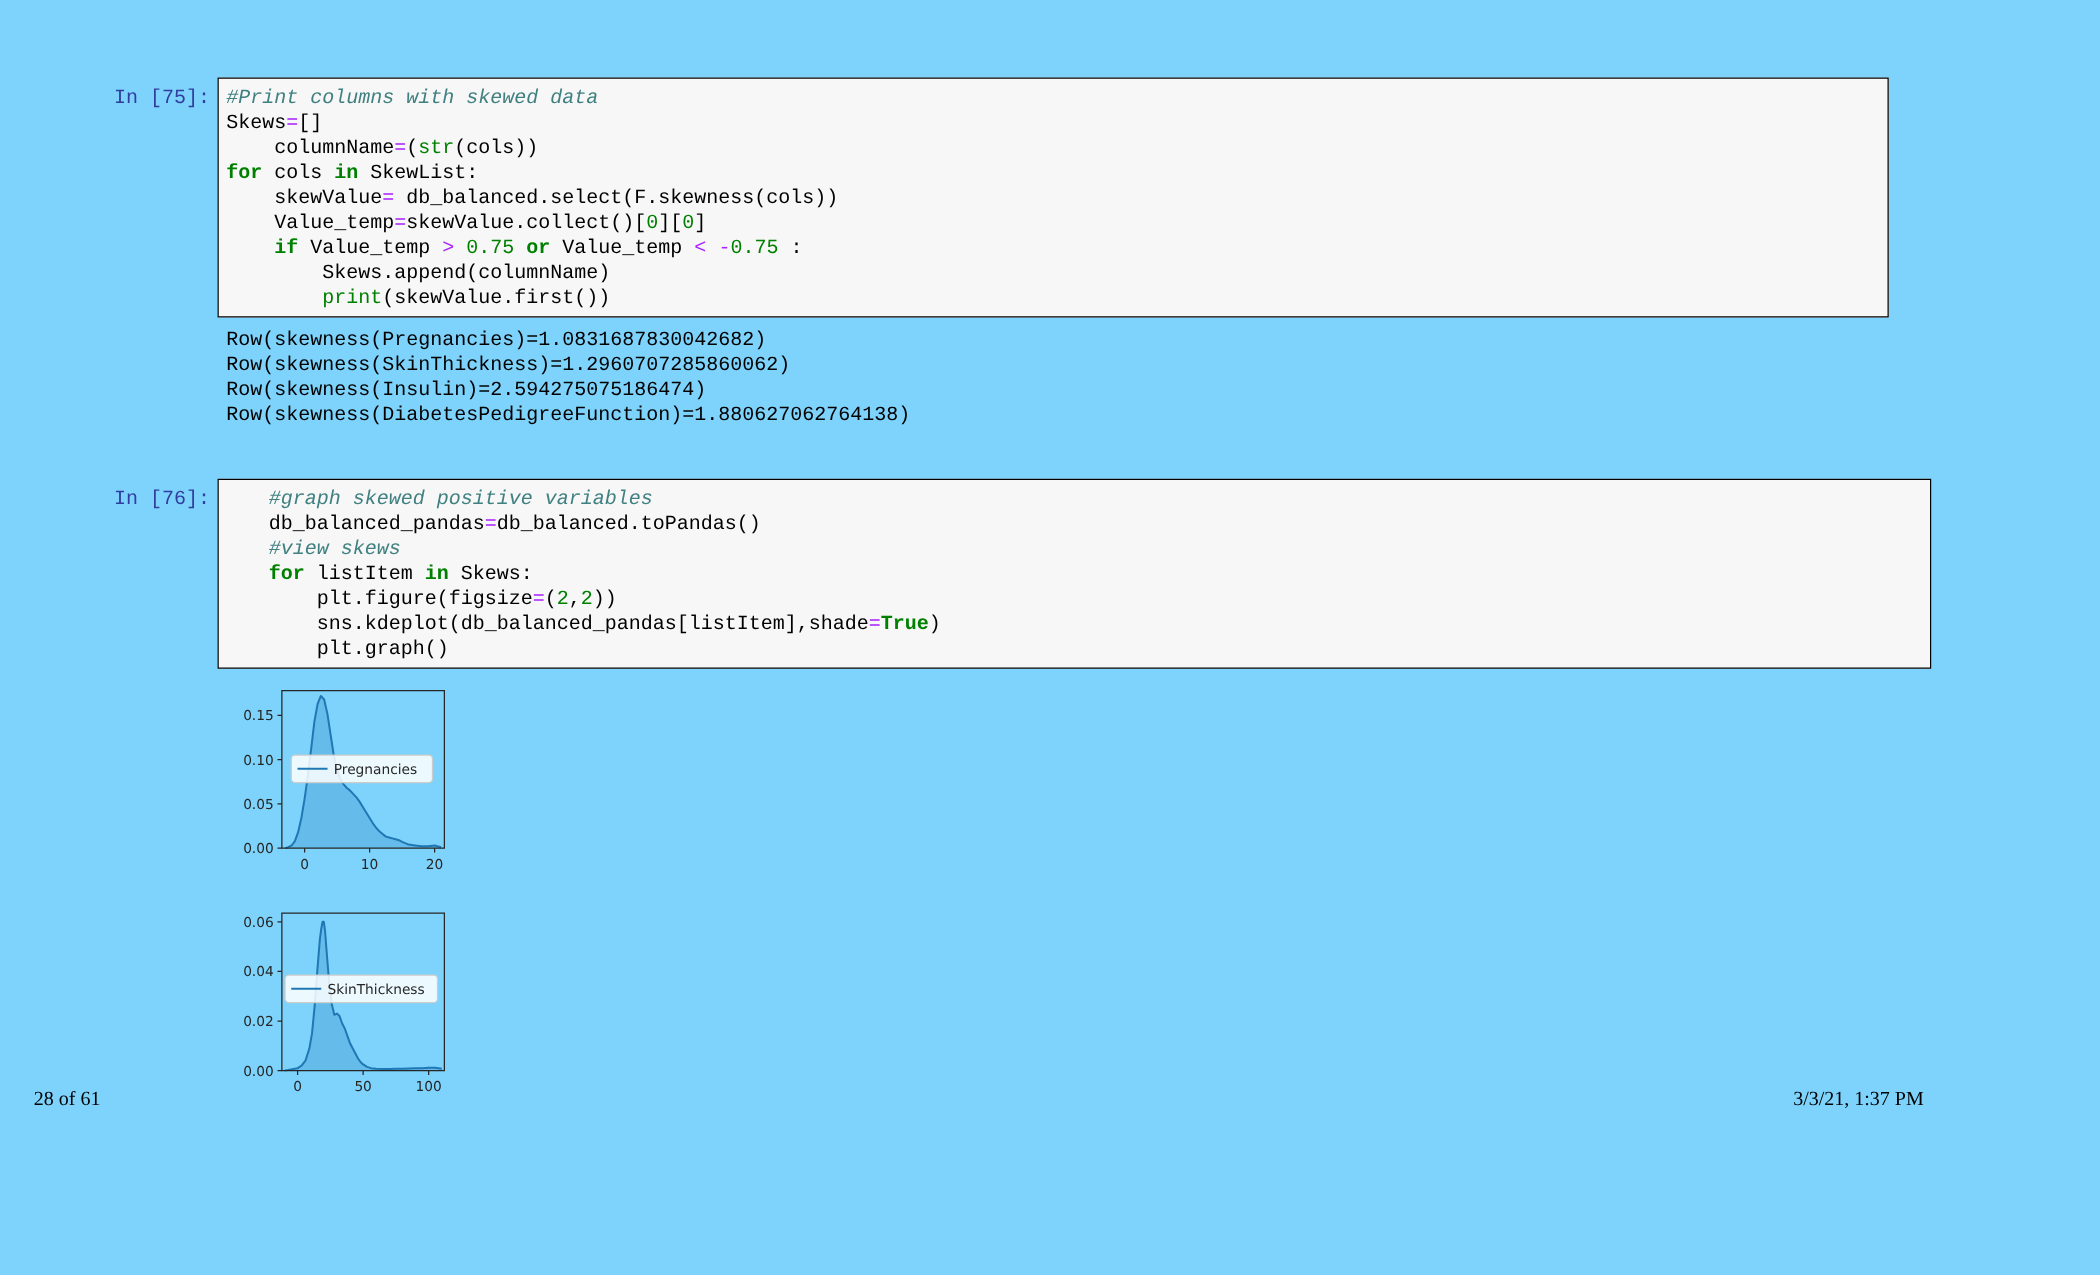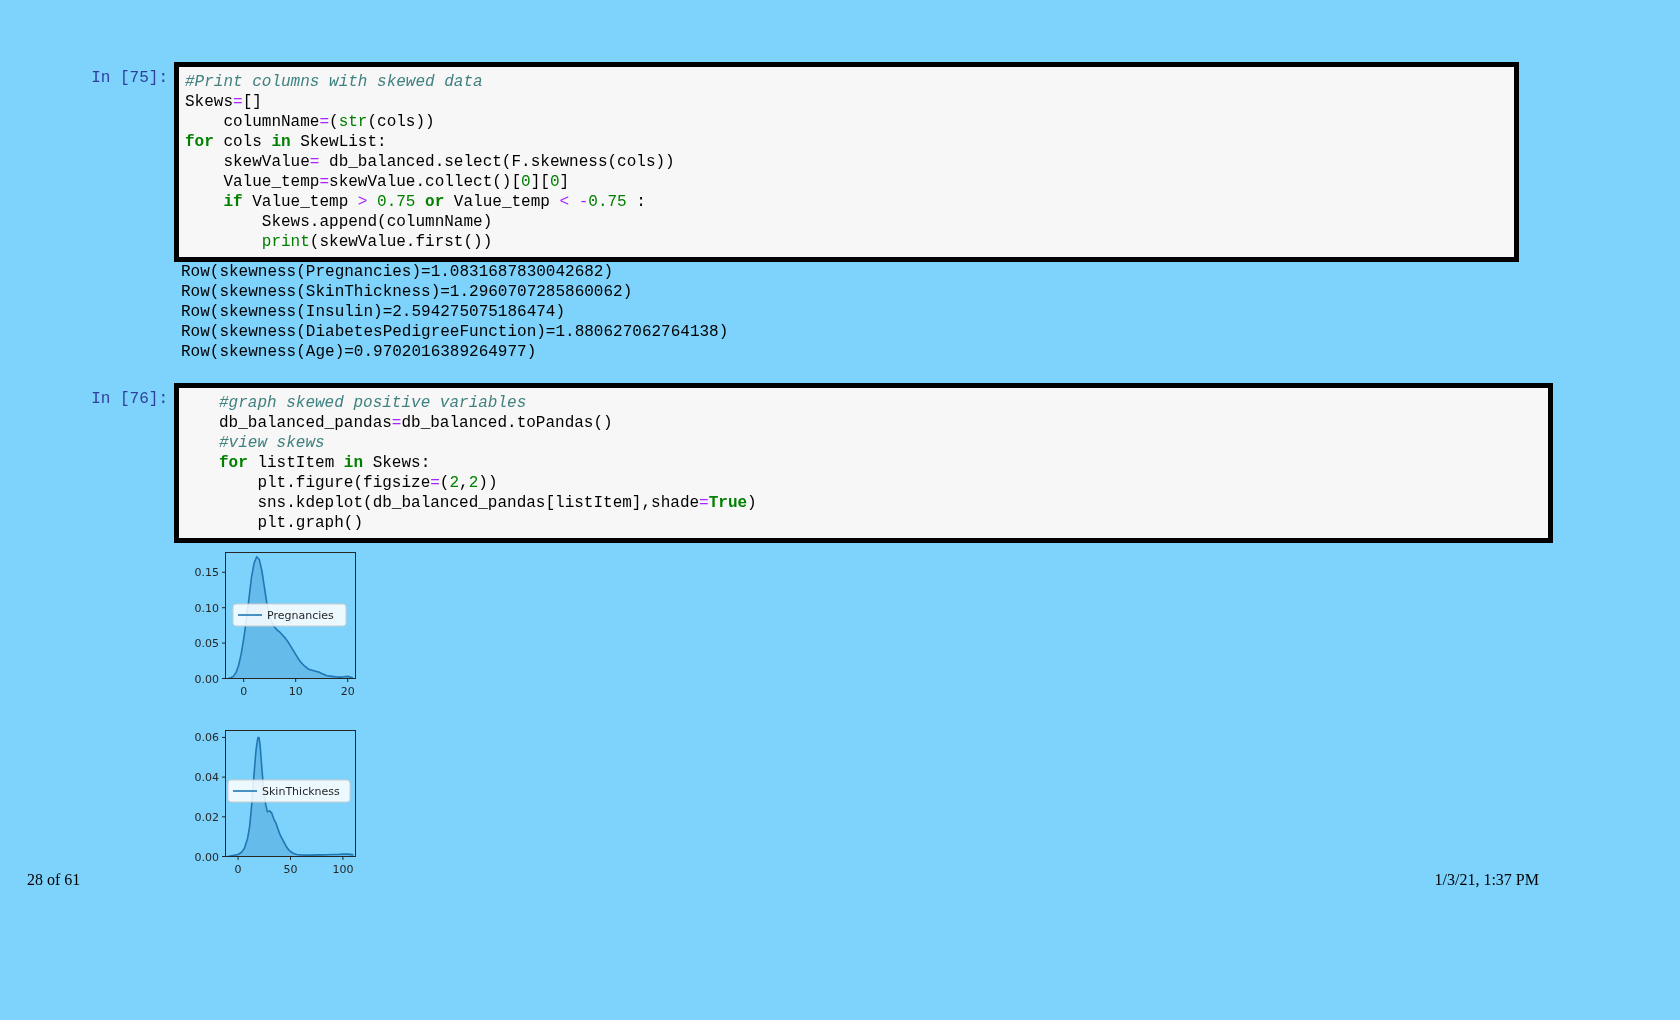--- a/index.html
+++ b/index.html
@@ -1,20 +1,20 @@
 <!DOCTYPE html>
 <html><head>
 <meta charset="utf-8">
 <style>
   html,body{margin:0;padding:0;background:#fff;}
   #page{position:relative;width:1680px;height:1020px;background:#7dd3fc;overflow:hidden;
         font-family:"Liberation Mono",monospace;}
   .prompt{position:absolute;left:86px;width:82px;text-align:right;color:#303f9f;
           font-size:16px;line-height:20px;white-space:pre;}
-  .cell{position:absolute;left:174px;width:1329px;background:#f7f7f7;border:5px solid #000000;
+  .cell{position:absolute;left:174px;width:1329px;background:#f7f7f7;border:1px solid #000000;
         padding:5px 0 5px 6px;box-sizing:content-box;}
   .code{font-size:16px;line-height:20px;color:#000;}
   .code .ln{white-space:pre;height:20px;}
   .c{color:#408080;font-style:italic;}
   .k{color:#008000;font-weight:bold;}
   .o{color:#aa22ff;}
   .m{color:#008000;}
   .b{color:#008000;}
   .output{position:absolute;left:181px;font-size:16px;line-height:20px;color:#000;}
   .output .ln{white-space:pre;height:20px;}
@@ -40,21 +40,20 @@
         <div class="ln"><span>        Skews.append(columnName)</span></div>
         <div class="ln"><span>        </span><span class="b">print</span><span>(skewValue.first())</span></div>
       </div>
   </div>
 
   <div class="output" style="top:262px;">
       <div class="ln">Row(skewness(Pregnancies)=1.0831687830042682)</div>
       <div class="ln">Row(skewness(SkinThickness)=1.2960707285860062)</div>
       <div class="ln">Row(skewness(Insulin)=2.594275075186474)</div>
       <div class="ln">Row(skewness(DiabetesPedigreeFunction)=1.880627062764138)</div>
-      <div class="ln">Row(skewness(Age)=0.9702016389264977)</div>
     </div>
 
   <div class="prompt" style="top:389px;">In [76]:</div>
   <div class="cell" style="top:383px;height:140px;padding-left:40px;">
     <div class="code">
         <div class="ln"><span class="c">#graph skewed positive variables</span></div>
         <div class="ln"><span>db_balanced_pandas</span><span class="o">=</span><span>db_balanced.toPandas()</span></div>
         <div class="ln"><span class="c">#view skews</span></div>
         <div class="ln"><span class="k">for</span><span> listItem </span><span class="k">in</span><span> Skews:</span></div>
         <div class="ln"><span>    plt.figure(figsize</span><span class="o">=</span><span>(</span><span class="m">2</span><span>,</span><span class="m">2</span><span>))</span></div>
@@ -103,15 +102,15 @@
         <line x1="39.5" y1="50.12992125984252" x2="36" y2="50.12992125984252" stroke="#262626" stroke-width="1"></line>
         <text x="33" y="54.12992125984252" text-anchor="end" font-family="DejaVu Sans, sans-serif" font-size="11" fill="#262626">0.04</text>
         <line x1="39.5" y1="10.444881889763778" x2="36" y2="10.444881889763778" stroke="#262626" stroke-width="1"></line>
         <text x="33" y="14.444881889763778" text-anchor="end" font-family="DejaVu Sans, sans-serif" font-size="11" fill="#262626">0.06</text>
         <rect x="42" y="53" width="122" height="22" rx="3" fill="#ffffff" fill-opacity="0.85" stroke="#cccccc" stroke-width="1"></rect>
         <line x1="47" y1="64" x2="71" y2="64" stroke="#1f77b4" stroke-width="1.6"></line>
         <text x="76" y="68" font-family="DejaVu Sans, sans-serif" font-size="11" fill="#262626">SkinThickness</text>
       </svg></div>
 
   <div class="footer" style="left:27px;top:870px;">28 of 61</div>
-  <div class="footer" style="right:141px;top:870px;">1/3/21, 1:37 PM</div>
+  <div class="footer" style="right:141px;top:870px;">3/3/21, 1:37 PM</div>
 
 </div>
 
 </body></html>

